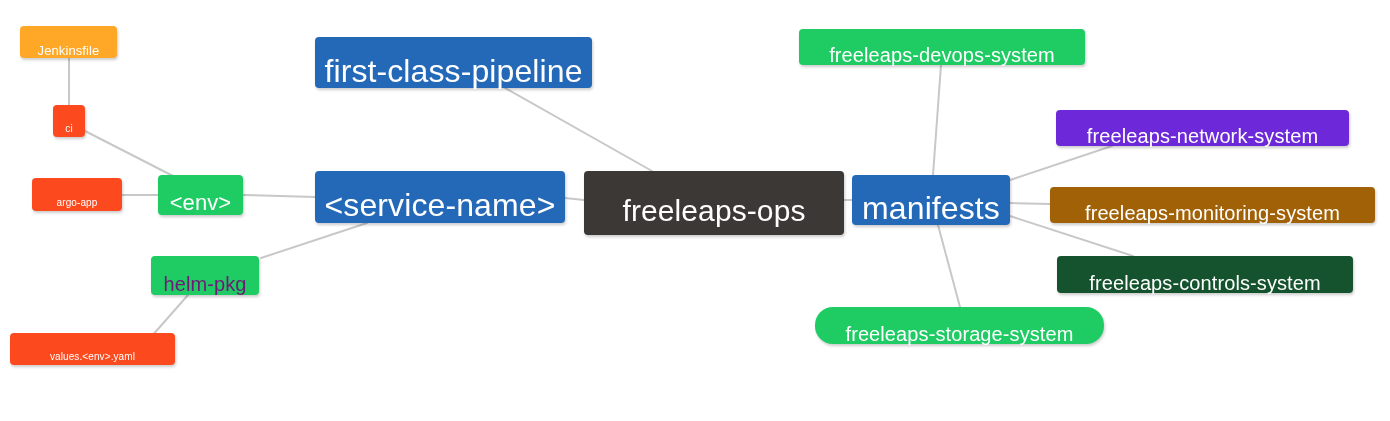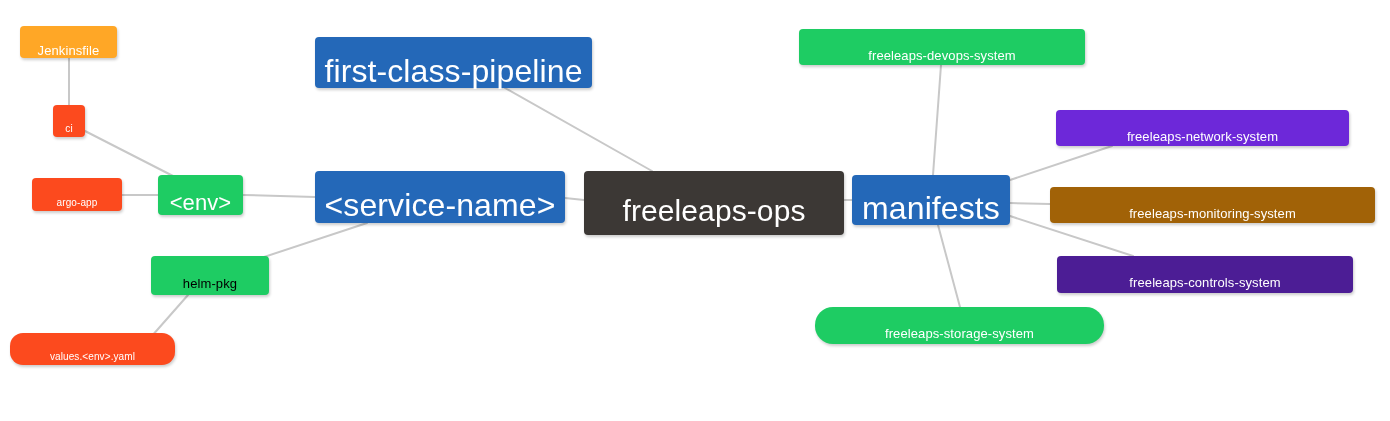--- a/index.html
+++ b/index.html
@@ -36,21 +36,21 @@
   }
   .node .label{
     display:block;
     padding:0 2px;
     margin-top:16px;
   }
   
   .tier-root   { font-size:30px; }
   .tier-1      { font-size:32px;text-align:center; }
   .tier-2      { font-size:22px; }
-  .tier-3      { font-size:13px; }
+  .tier-3      { font-size:20px; }
   .tier-4      { font-size:10px; }
   .tier-5      { font-size:13px; }
 </style>
 </head>
 <body>
 
 <div id="canvas">
   <svg id="edges" viewBox="0 0 1390 421" xmlns="http://www.w3.org/2000/svg">
       <line x1="69" y1="58" x2="69" y2="105" stroke="#c8c8c8" stroke-width="2" stroke-linecap="round"></line>
       <line x1="85" y1="131" x2="175" y2="177" stroke="#c8c8c8" stroke-width="2" stroke-linecap="round"></line>
@@ -73,24 +73,24 @@
       </div>
       <div class="node tier-4" style="left: 53px; top: 105px; width: 32px; height: 32px; background: rgb(252, 74, 30); color: rgb(255, 255, 255);">
         <span class="label">ci</span>
       </div>
       <div class="node tier-4" style="left: 32px; top: 178px; width: 90px; height: 33px; background: rgb(252, 74, 30); color: rgb(255, 255, 255); text-align: center;">
         <span class="label">argo-app</span>
       </div>
       <div class="node tier-2" style="left: 158px; top: 175px; width: 85px; height: 40px; background: rgb(30, 204, 99); color: rgb(255, 255, 255); text-align: right;">
         <span class="label">&lt;env&gt;</span>
       </div>
-      <div class="node tier-3" style="left: 151px; top: 256px; width: 118px; height: 39px; background: rgb(30, 204, 99); color: #000000;">
+      <div class="node tier-3" style="left: 151px; top: 256px; width: 108px; height: 39px; background: rgb(30, 204, 99); color: #701a75;">
         <span class="label">helm-pkg</span>
       </div>
-      <div class="node tier-4" style="left: 10px; top: 333px; width: 165px; height: 32px; background: rgb(252, 74, 30); color: rgb(255, 255, 255); border-radius: 13px;">
+      <div class="node tier-4" style="left: 10px; top: 333px; width: 165px; height: 32px; background: rgb(252, 74, 30); color: rgb(255, 255, 255);">
         <span class="label">values.&lt;env&gt;.yaml</span>
       </div>
       <div class="node tier-1" style="left: 315px; top: 171px; width: 250px; height: 52px; background: rgb(36, 104, 184); color: rgb(255, 255, 255);">
         <span class="label">&lt;service-name&gt;</span>
       </div>
       <div class="node tier-1" style="left: 315px; top: 37px; width: 277px; height: 51px; background: rgb(36, 104, 184); color: rgb(255, 255, 255);">
         <span class="label">first-class-pipeline</span>
       </div>
       <div class="node tier-root" style="left: 584px; top: 171px; width: 260px; height: 64px; background: rgb(60, 56, 53); color: rgb(255, 255, 255);">
         <span class="label">freeleaps-ops</span>
@@ -100,20 +100,20 @@
       </div>
       <div class="node tier-3" style="left: 799px; top: 29px; width: 286px; height: 36px; background: rgb(30, 204, 99); color: rgb(255, 255, 255);">
         <span class="label">freeleaps-devops-system</span>
       </div>
       <div class="node tier-3" style="left: 1056px; top: 110px; width: 293px; height: 36px; background: #6d28d9; color: rgb(255, 255, 255);">
         <span class="label">freeleaps-network-system</span>
       </div>
       <div class="node tier-3" style="left: 1050px; top: 187px; width: 325px; height: 36px; background: #a16207; color: rgb(255, 255, 255);">
         <span class="label">freeleaps-monitoring-system</span>
       </div>
-      <div class="node tier-3" style="left: 1057px; top: 256px; width: 296px; height: 37px; background: #4c1d95; color: rgb(255, 255, 255);">
+      <div class="node tier-3" style="left: 1057px; top: 256px; width: 296px; height: 37px; background: #14532d; color: rgb(255, 255, 255);">
         <span class="label">freeleaps-controls-system</span>
       </div>
       <div class="node tier-3" style="left: 815px; top: 307px; width: 289px; height: 37px; background: rgb(30, 204, 99); color: rgb(255, 255, 255); border-radius: 18px;">
         <span class="label">freeleaps-storage-system</span>
       </div>
     </div>
 </div>
 
 </body></html>

